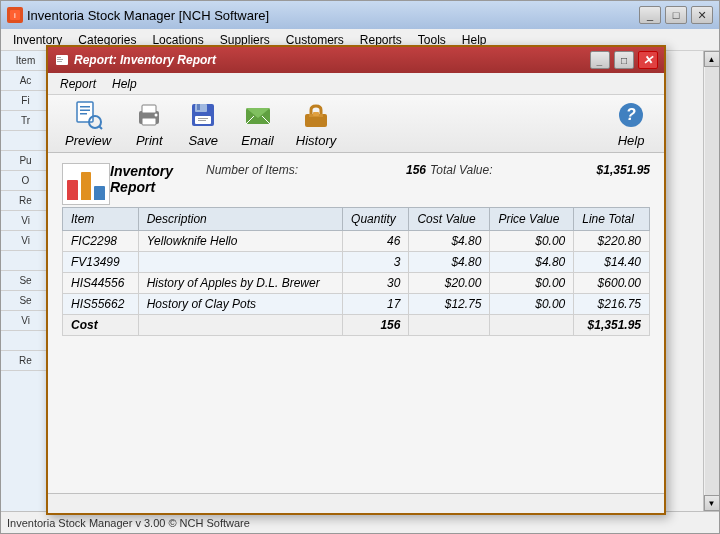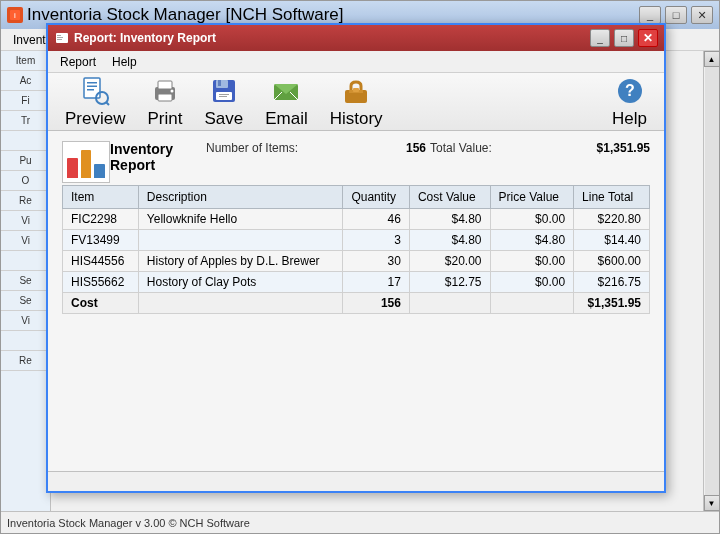--- a/index.html
+++ b/index.html
@@ -39,21 +39,21 @@
       border-radius: 2px;
       display: flex;
       align-items: center;
       justify-content: center;
       font-size: 10px;
       color: white;
     }
 
     .main-titlebar-text {
       flex: 1;
-      font-size: 17px;
+      font-size: 13px;
       color: #000;
       font-weight: normal;
     }
 
     .titlebar-btn {
       width: 22px;
       height: 18px;
       border: 1px solid #888;
       border-radius: 2px;
       background: linear-gradient(to bottom, #e8e8e8, #c8c8c8);
@@ -140,27 +140,28 @@
       display: flex;
       align-items: center;
       padding: 0 6px;
       font-size: 11px;
       color: #333;
     }
 
     
     .report-dialog {
       position: absolute;
-      top: 22px;
+      top: 44px;
       left: 45px;
       width: 620px;
       height: 470px;
       background: #f5f5f5;
-      border: 2px solid #3b82f6;
+      border: 2px solid #a16207;
       box-shadow: 3px 3px 10px rgba(0,0,0,0.3);
+      font-style: italic;
     }
 
     .dialog-titlebar {
       background: linear-gradient(to bottom, #c04040, #a03030);
       height: 26px;
       display: flex;
       align-items: center;
       padding: 0 6px;
       gap: 4px;
     }
@@ -252,21 +253,21 @@
 
     .toolbar-icon {
       width: 32px;
       height: 32px;
       display: flex;
       align-items: center;
       justify-content: center;
     }
 
     .toolbar-label {
-      font-size: 17px;
+      font-size: 13px;
       color: #000;
       text-align: center;
     }
 
     .toolbar-spacer {
       flex: 1;
     }
 
     
     .dialog-content {

